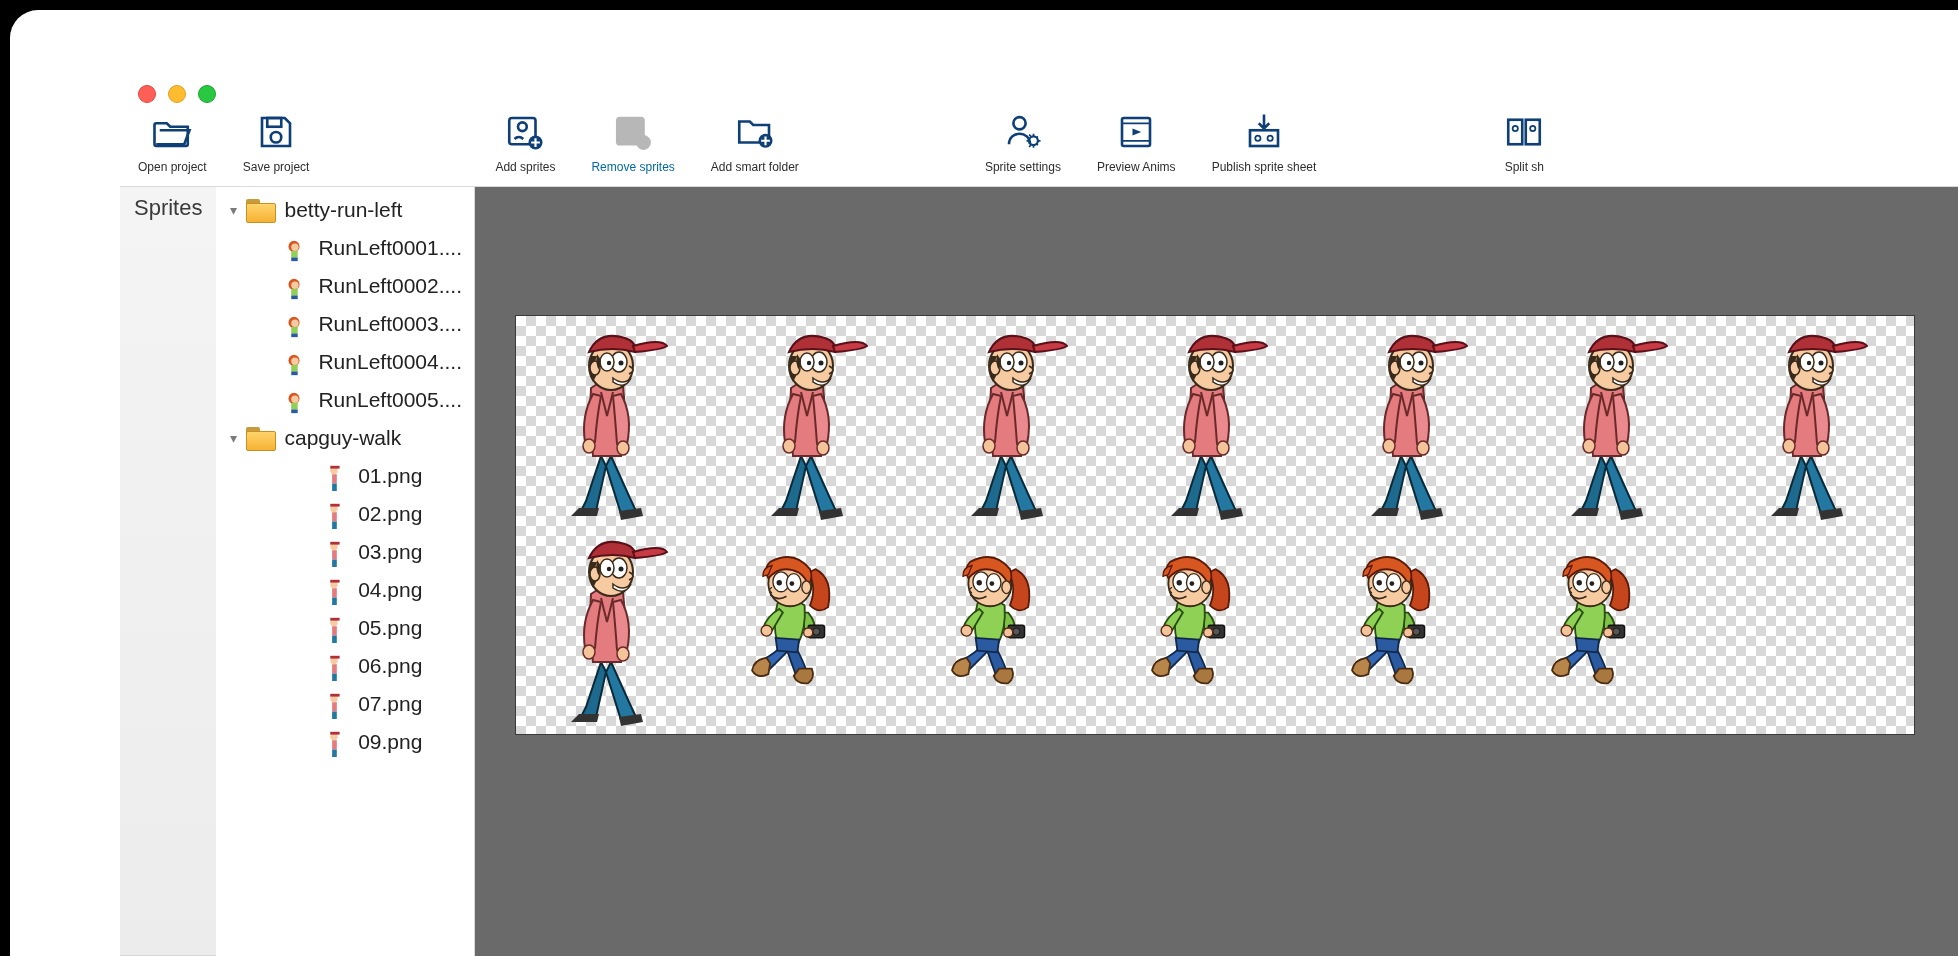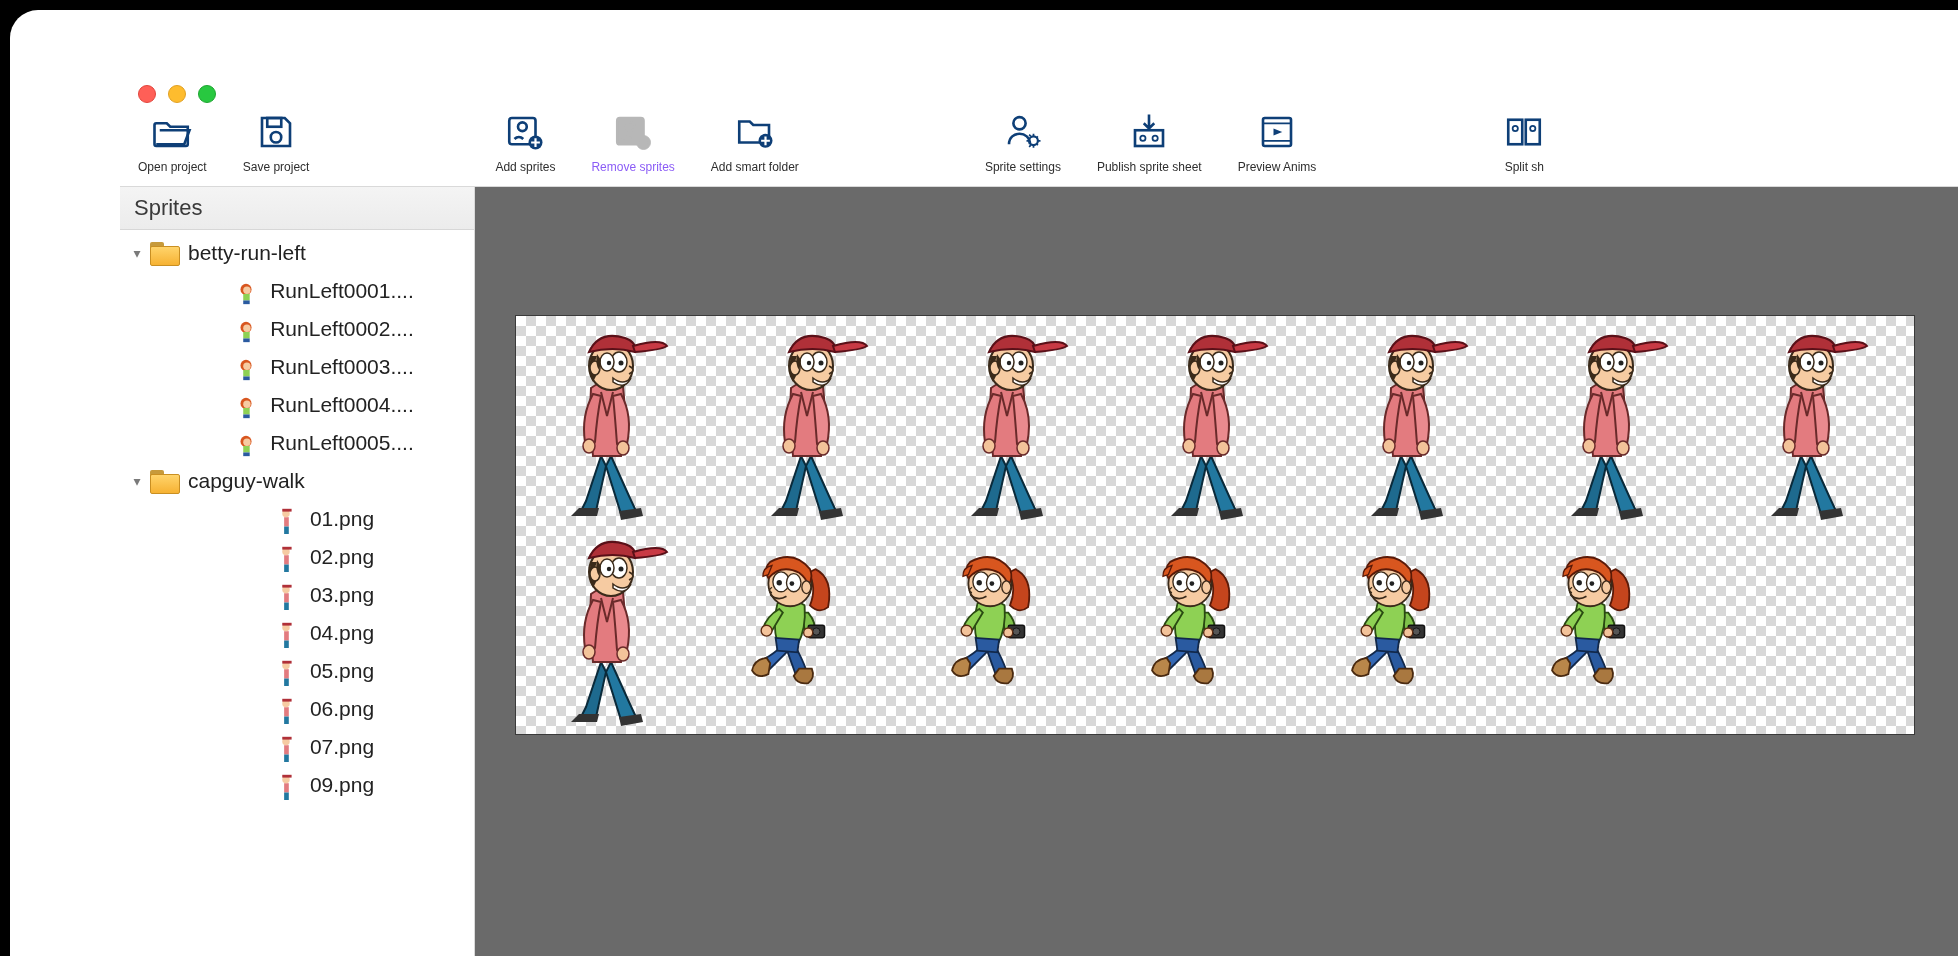--- a/index.html
+++ b/index.html
@@ -51,30 +51,30 @@
     padding: 10px 0 12px 0;
     border-bottom: 1px solid #d9d9d9;
   }
   .gap-large { width: 150px; }
   .tbtn {
     display: flex; flex-direction: column; align-items: center;
     padding: 0 18px; cursor: pointer; color: #2e2e2e;
     font-size: 12px;
   }
   .tbtn .ico { width: 44px; height: 44px; display:flex; align-items:center; justify-content:center; margin-bottom:6px; }
-  .tbtn.disabled { color: #8b5cf6; }
+  .tbtn.disabled { color: #0369a1; }
   .tbtn.disabled svg * { stroke: #b7b7b7 !important; fill: #b7b7b7 !important; }
   .tbtn svg { width: 42px; height: 42px; }
   .content {
     flex: 1; display: flex; min-height: 0;
   }
   .sidebar {
     width: 355px;
     border-right: 1px solid #d9d9d9;
-    display: flex; flex-direction: column;
+    display: flex; flex-direction: row;
     background: #ffffff;
   }
   .sidebar-header {
     background: linear-gradient(#f4f4f4,#ececec);
     border-bottom: 1px solid #d7d7d7;
     padding: 8px 14px;
     font-size: 22px;
     color: #3a3a3a;
   }
   .tree { padding: 4px 0; font-size: 21px; color: #222; overflow-y:auto; flex:1; }
@@ -204,38 +204,38 @@
             <circle cx="36" cy="34" r="5" fill="none" stroke="#0e3f77" stroke-width="2.5"></circle>
             <path d="M36 26v3M36 39v3M44 34h-3M31 34h-3M41 29l-2 2M33 39l-2 2M41 39l-2-2M33 29l-2-2" stroke="#0e3f77" stroke-width="2"></path>
           </svg>
       </div>
       <span>Sprite settings</span>
     </div>
 
     <div class="tbtn">
       <div class="ico">
         <svg viewBox="0 0 48 48">
+            <rect x="8" y="8" width="32" height="32" rx="2" fill="none" stroke="#0e3f77" stroke-width="3"></rect>
+            <path d="M8 14h32M8 34h32" stroke="#0e3f77" stroke-width="2"></path>
+            <path d="M20 20l10 4-10 4z" fill="#0e3f77"></path>
+          </svg>
+      </div>
+      <span>Preview Anims</span>
+    </div>
+
+    <div class="tbtn">
+      <div class="ico">
+        <svg viewBox="0 0 48 48">
             <path d="M24 4v16M18 14l6 6 6-6" stroke="#0e3f77" stroke-width="3" fill="none"></path>
             <rect x="8" y="22" width="32" height="18" fill="none" stroke="#0e3f77" stroke-width="3"></rect>
             <circle cx="17" cy="31" r="3" fill="none" stroke="#0e3f77" stroke-width="2"></circle>
             <circle cx="31" cy="31" r="3" fill="none" stroke="#0e3f77" stroke-width="2"></circle>
           </svg>
       </div>
       <span>Publish sprite sheet</span>
-    </div>
-
-    <div class="tbtn">
-      <div class="ico">
-        <svg viewBox="0 0 48 48">
-            <rect x="8" y="8" width="32" height="32" rx="2" fill="none" stroke="#0e3f77" stroke-width="3"></rect>
-            <path d="M8 14h32M8 34h32" stroke="#0e3f77" stroke-width="2"></path>
-            <path d="M20 20l10 4-10 4z" fill="#0e3f77"></path>
-          </svg>
-      </div>
-      <span>Preview Anims</span>
     </div>
 
     <div class="gap-large"></div>
 
     <div class="tbtn">
       <div class="ico">
         <svg viewBox="0 0 48 48">
             <rect x="6" y="10" width="16" height="28" fill="none" stroke="#0e3f77" stroke-width="3"></rect>
             <circle cx="14" cy="20" r="3" fill="none" stroke="#0e3f77" stroke-width="2"></circle>
             <rect x="26" y="10" width="16" height="28" fill="none" stroke="#0e3f77" stroke-width="3"></rect>

